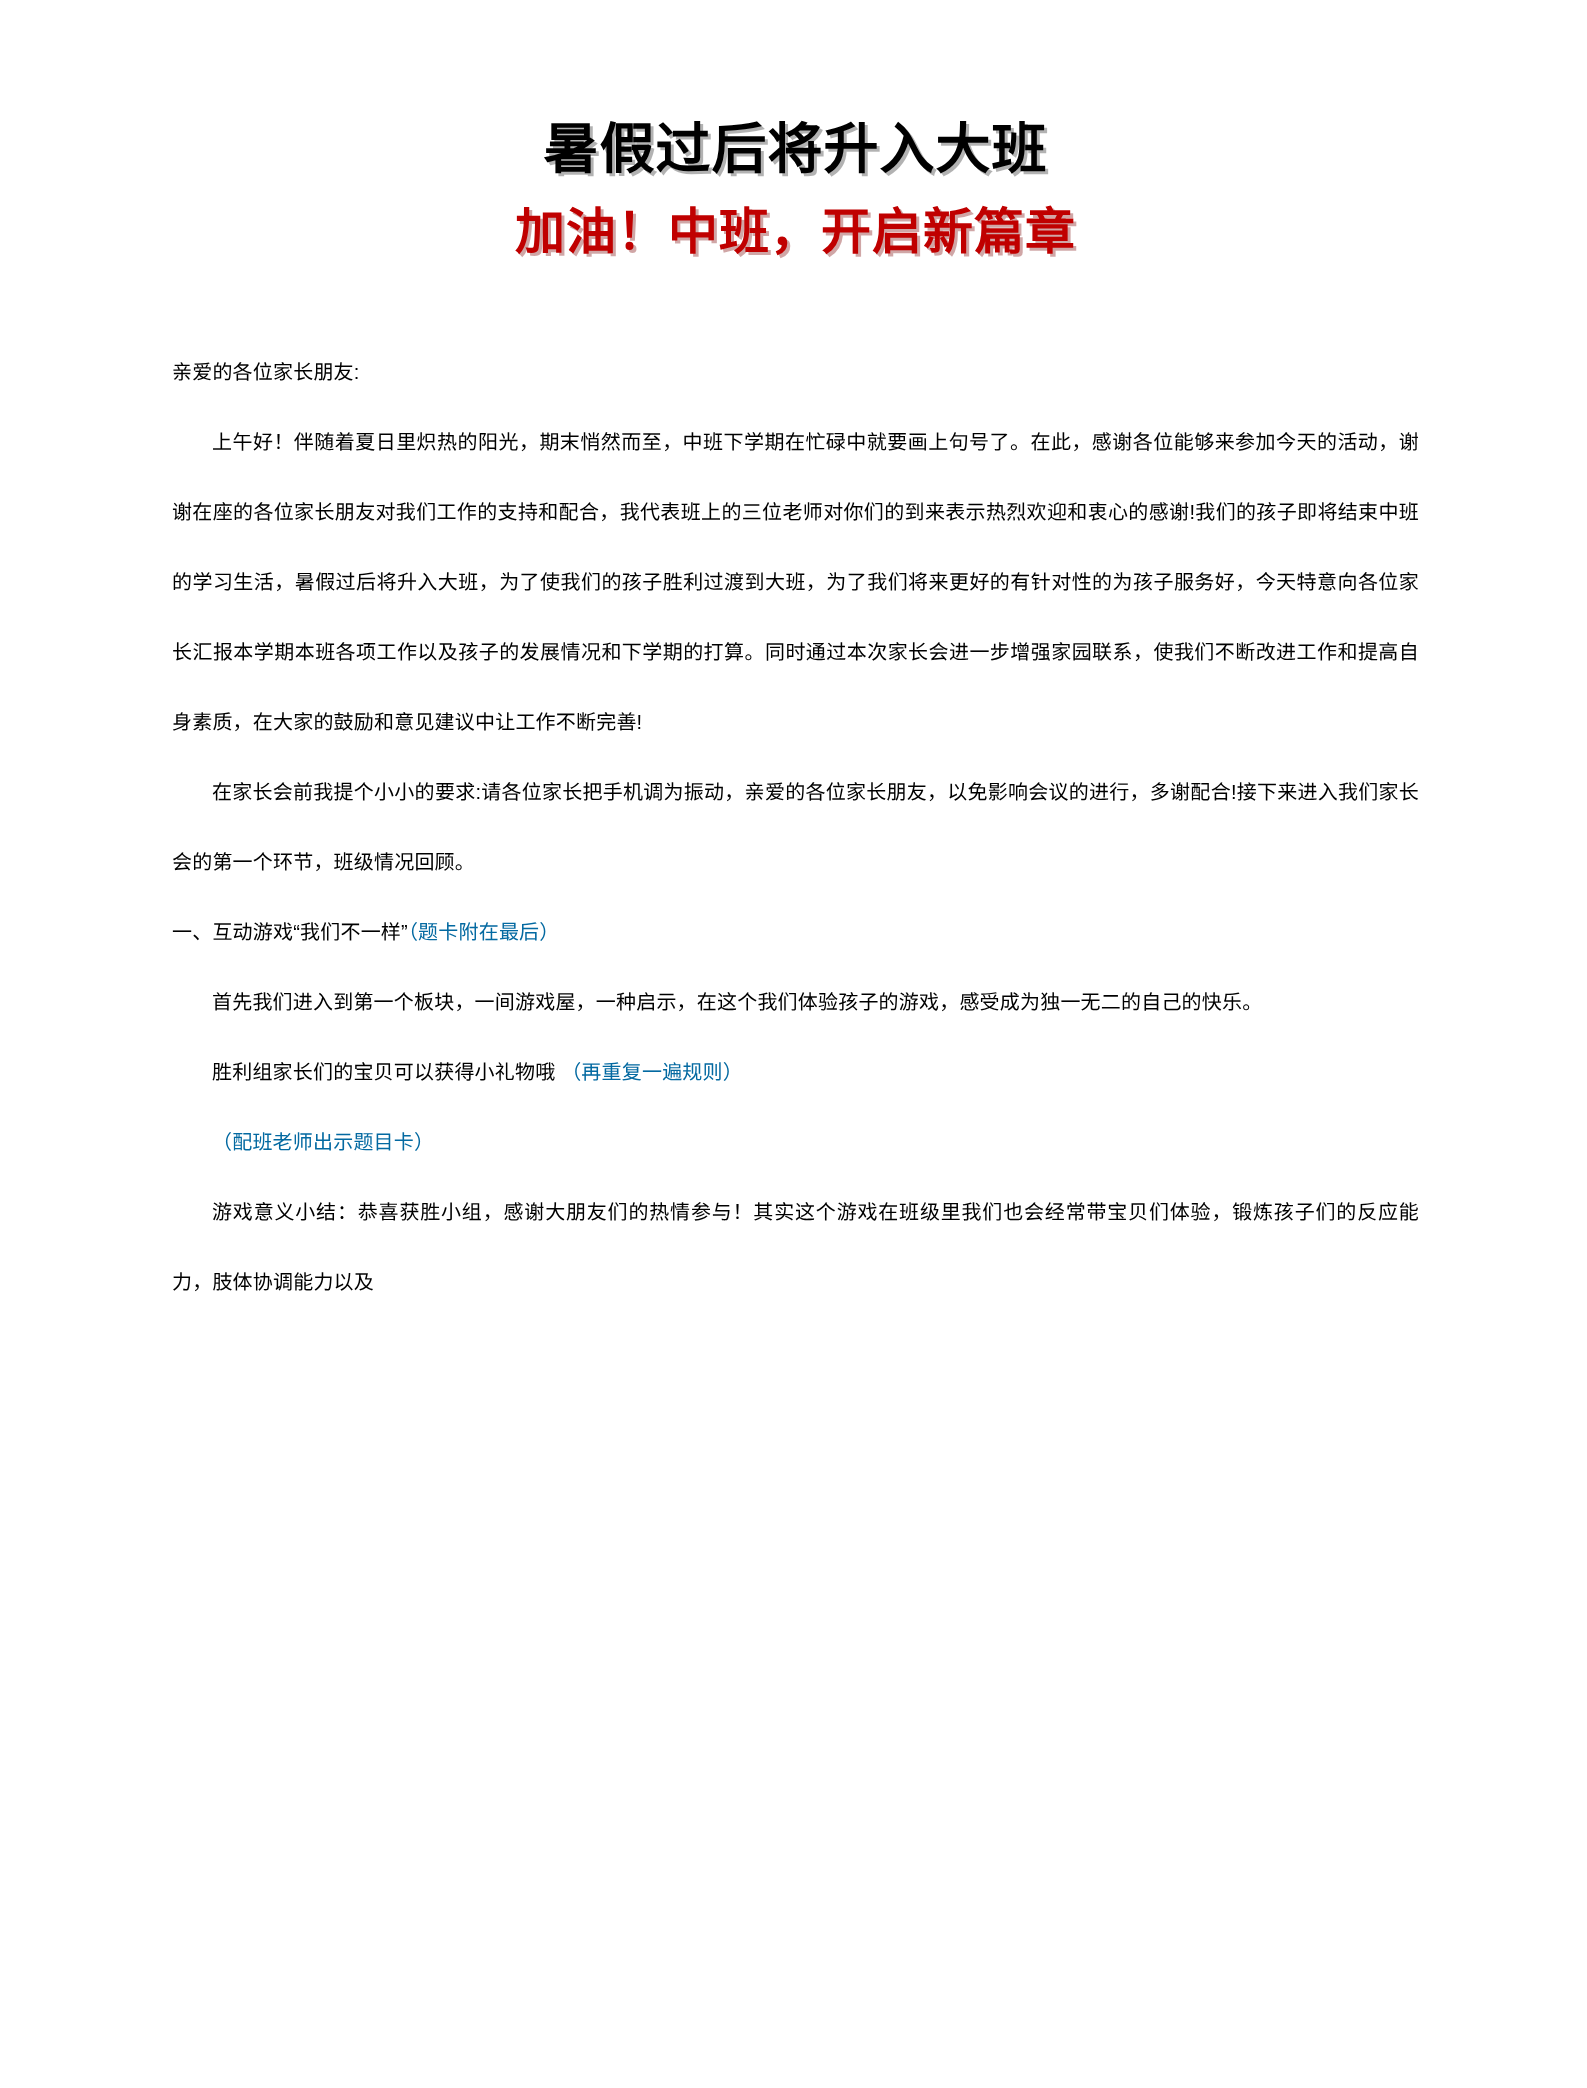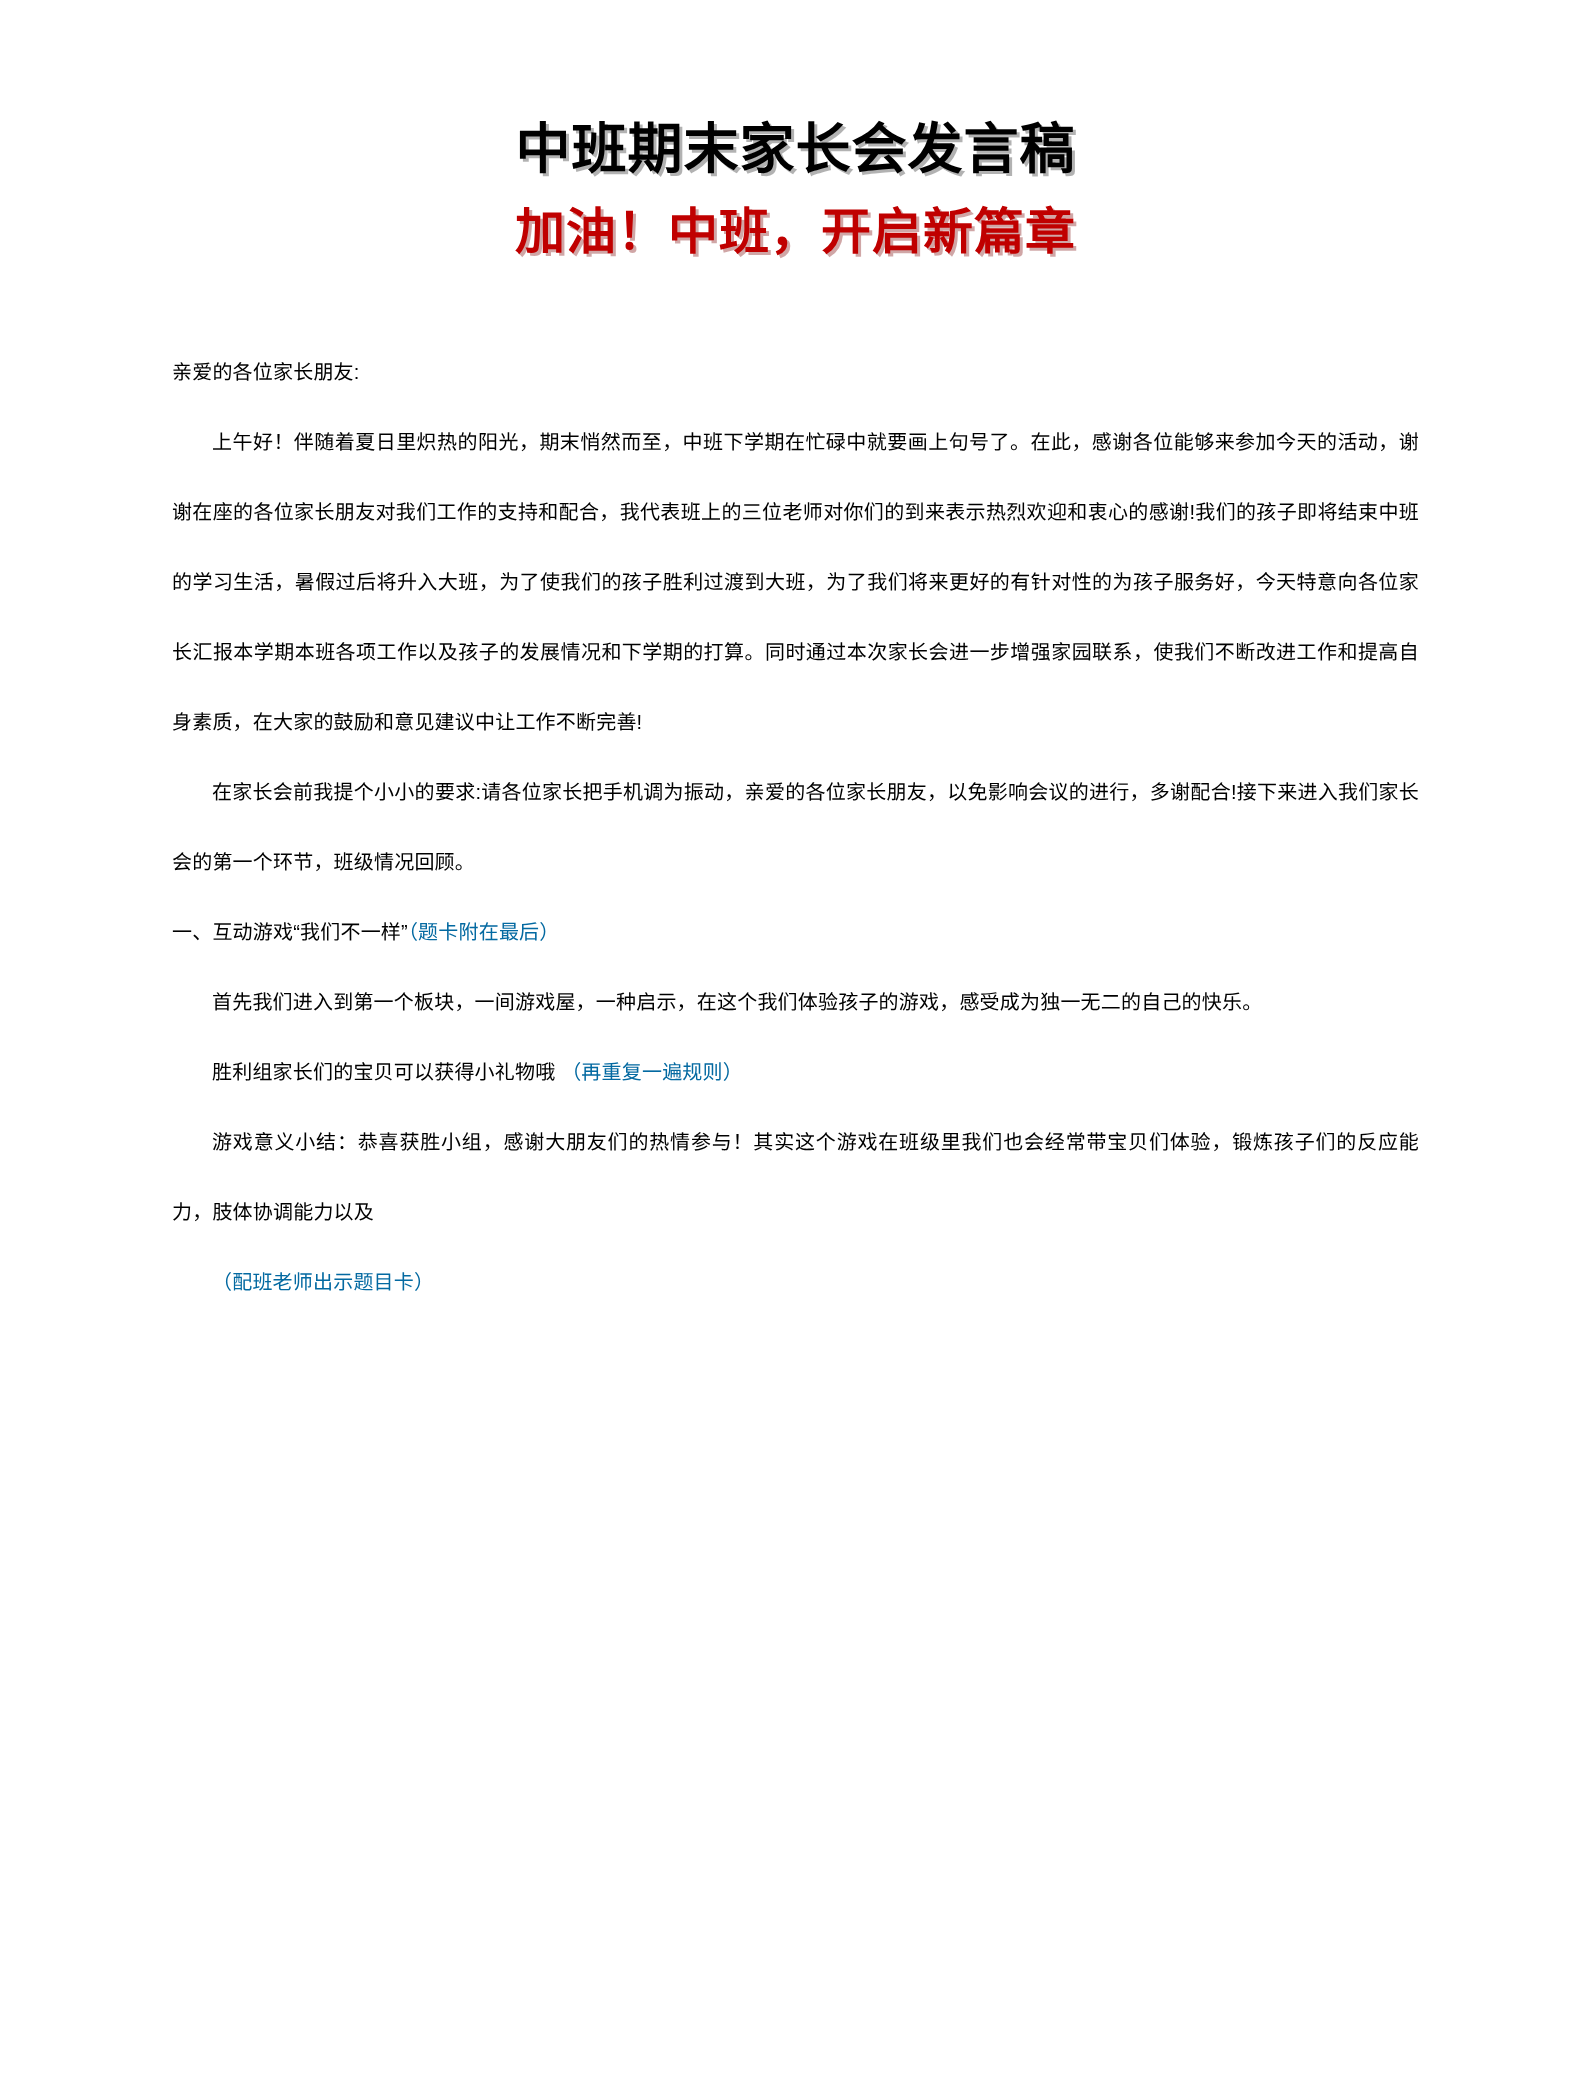--- a/index.html
+++ b/index.html
@@ -64,21 +64,21 @@
   }
   .red {
     color: #0369a1;
   }
 </style>
 </head>
 <body>
 
 <div class="page">
 
-  <h1 class="doc-title">中班期末家长会发言稿</h1>
+  <h1 class="doc-title">暑假过后将升入大班</h1>
 
   <h2 class="doc-subtitle">加油！中班，开启新篇章</h2>
 
   <div class="body-block">
 
     <p class="para no-indent">亲爱的各位家长朋友:</p>
 
     <p class="para indent">上午好！伴随着夏日里炽热的阳光，期末悄然而至，中班下学期在忙碌中就要画上句号了。在此，感谢各位能够来参加今天的活动，谢谢在座的各位家长朋友对我们工作的支持和配合，我代表班上的三位老师对你们的到来表示热烈欢迎和衷心的感谢!我们的孩子即将结束中班的学习生活，暑假过后将升入大班，为了使我们的孩子胜利过渡到大班，为了我们将来更好的有针对性的为孩子服务好，今天特意向各位家长汇报本学期本班各项工作以及孩子的发展情况和下学期的打算。同时通过本次家长会进一步增强家园联系，使我们不断改进工作和提高自身素质，在大家的鼓励和意见建议中让工作不断完善!</p>
 
     <p class="para indent">在家长会前我提个小小的要求:请各位家长把手机调为振动，亲爱的各位家长朋友，以免影响会议的进行，多谢配合!接下来进入我们家长会的第一个环节，班级情况回顾。</p>
@@ -87,20 +87,20 @@
       <span>一、互动游戏“我们不一样”</span><span class="red">（题卡附在最后）</span>
     </p>
 
     <p class="para indent">首先我们进入到第一个板块，一间游戏屋，一种启示，在这个我们体验孩子的游戏，感受成为独一无二的自己的快乐。</p>
 
     <p class="para indent">
       <span>胜利组家长们的宝贝可以获得小礼物哦 </span><span class="red">（再重复一遍规则）</span>
     </p>
 
 
-    <p class="para indent">游戏意义小结：恭喜获胜小组，感谢大朋友们的热情参与！其实这个游戏在班级里我们也会经常带宝贝们体验，锻炼孩子们的反应能力，肢体协调能力以及</p>
-
     <p class="para indent">
       <span class="red">（配班老师出示题目卡）</span>
     </p>
+
+    <p class="para indent">游戏意义小结：恭喜获胜小组，感谢大朋友们的热情参与！其实这个游戏在班级里我们也会经常带宝贝们体验，锻炼孩子们的反应能力，肢体协调能力以及</p>
 
   </div>
 </div>
 
 </body></html>

